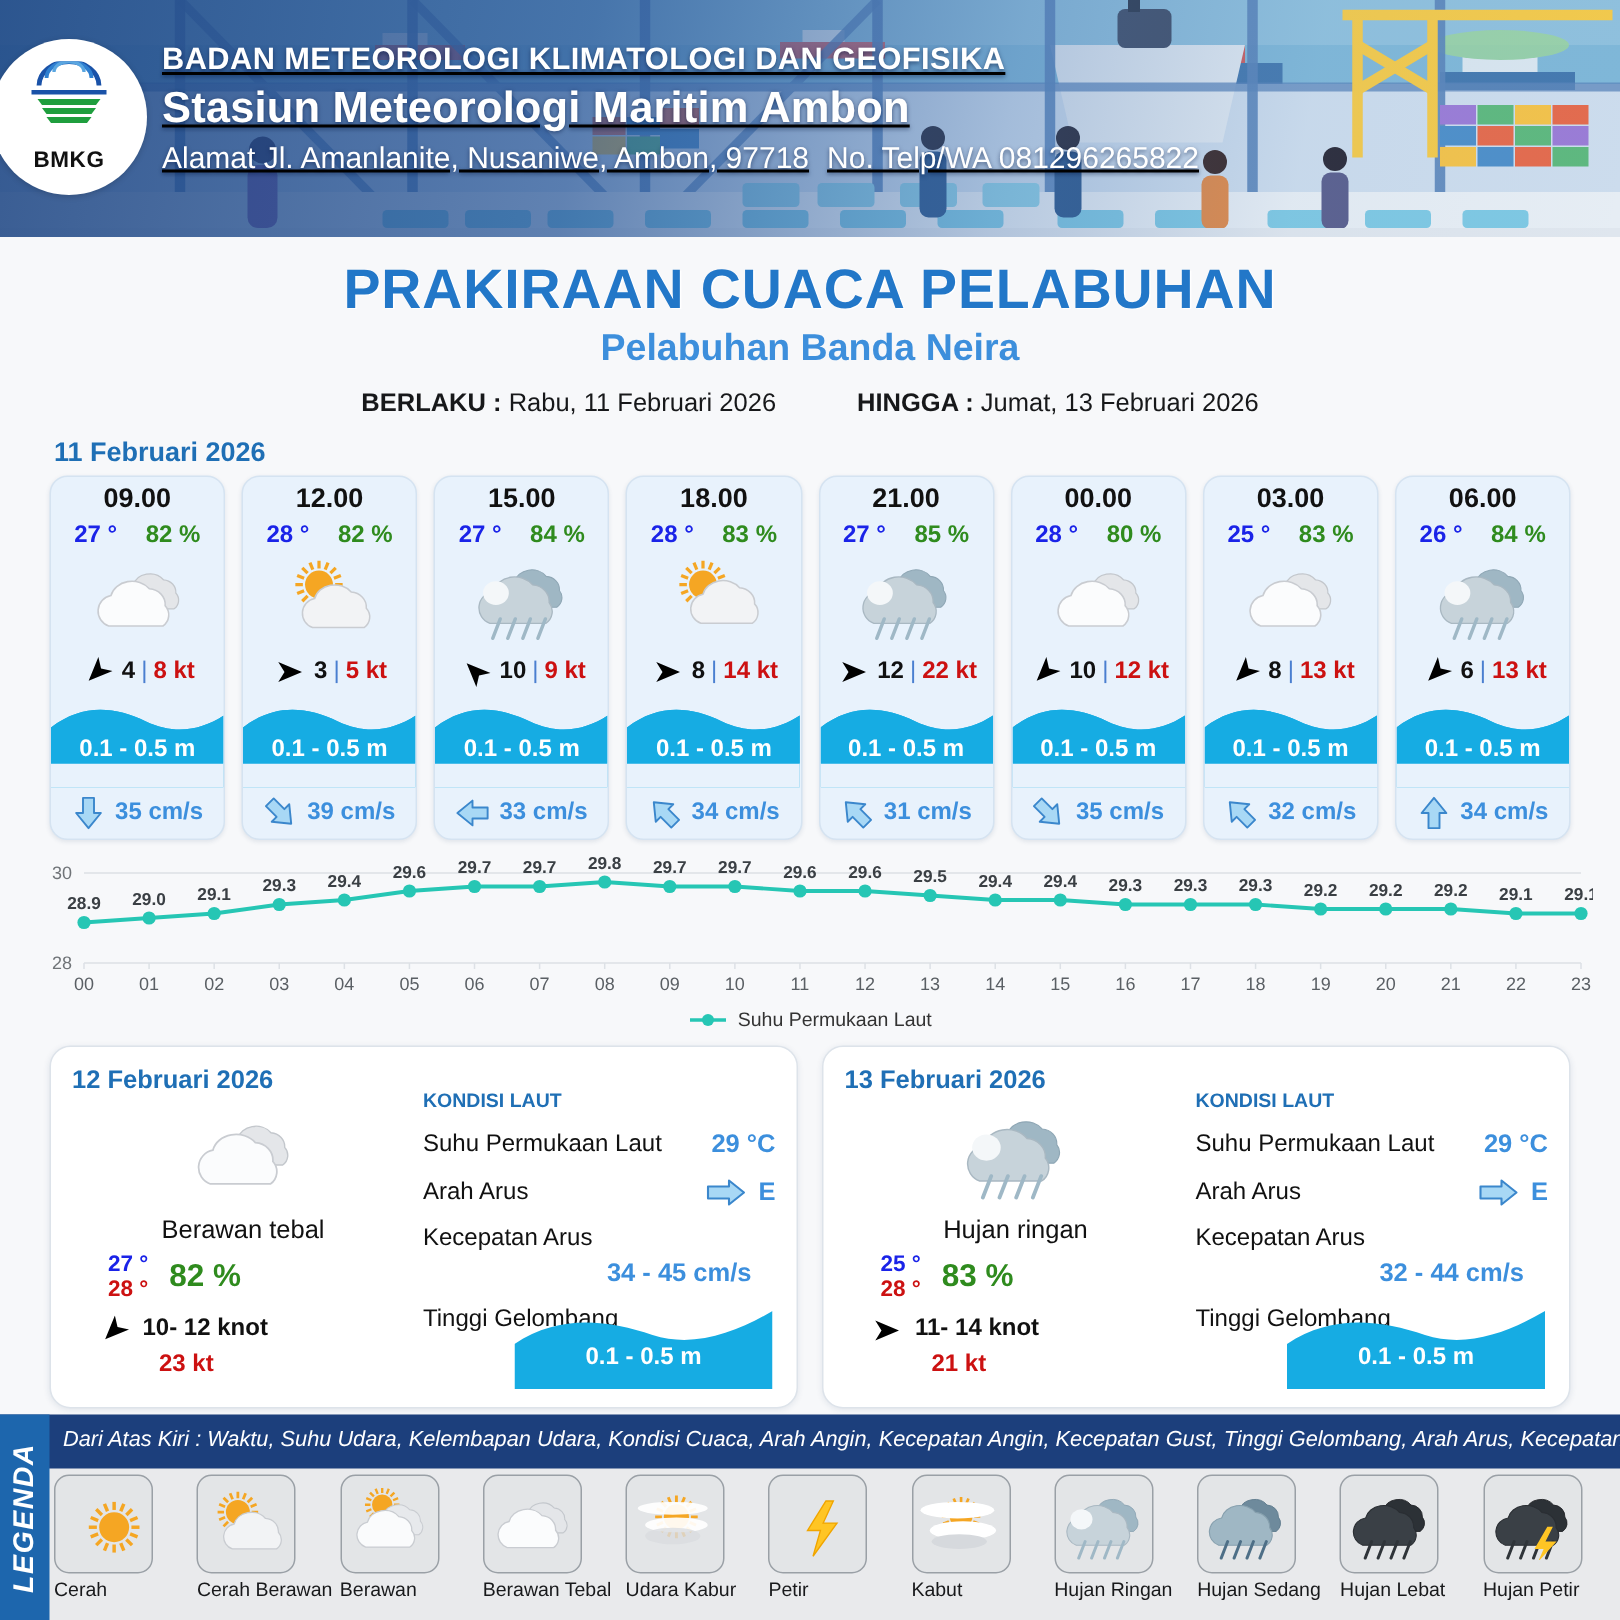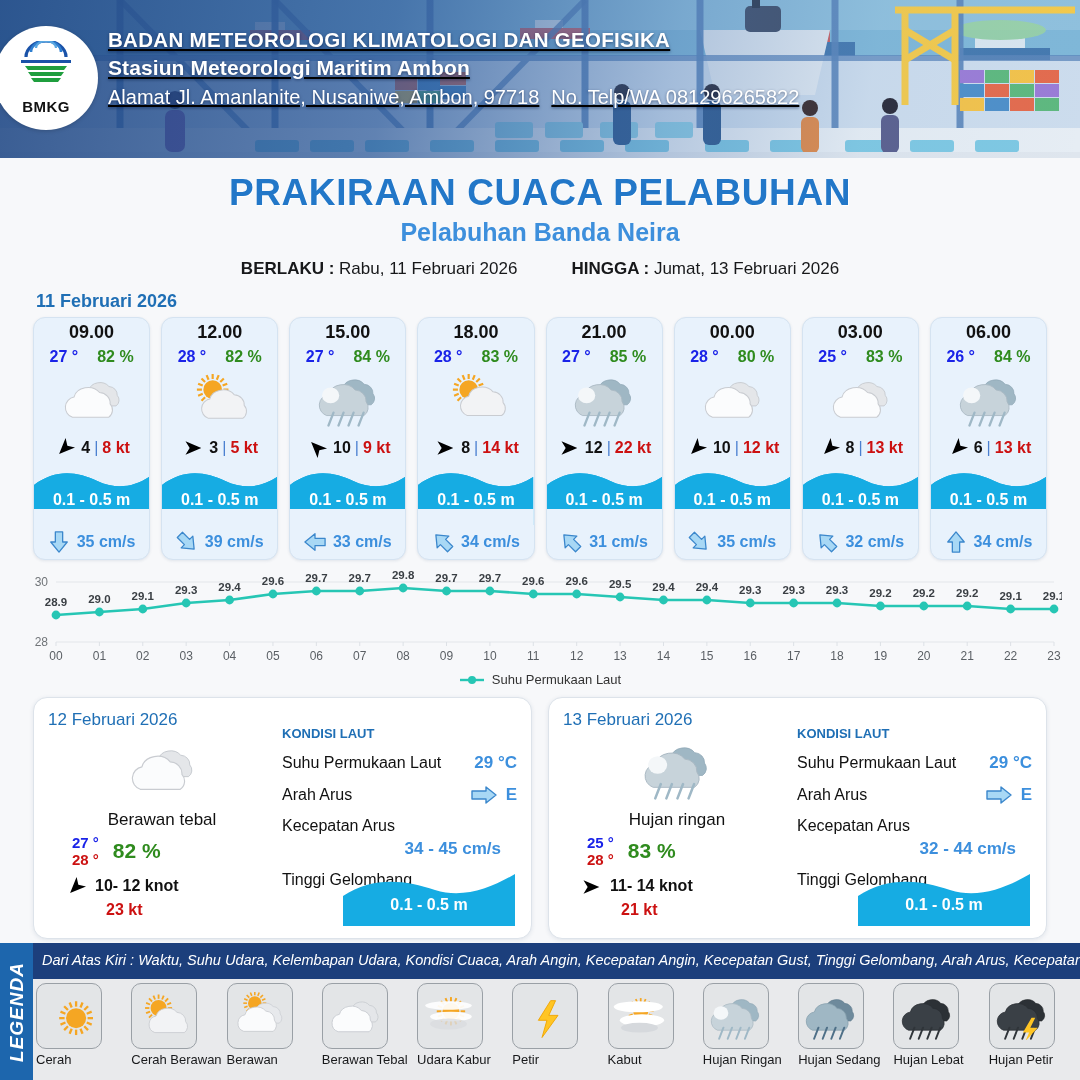--- a/index.html
+++ b/index.html
@@ -30,21 +30,21 @@
     background: #ffffff;
     display:flex; flex-direction:column; align-items:center; justify-content:center;
     box-shadow: 0 1px 4px rgba(0,0,0,.18);
   }
   .hdr-logo .bmkg-mark { width: 62px; height: 56px; }
   .hdr-logo .bmkg-text {
     font-size: 15px; font-weight: bold; letter-spacing: .4px; color:#111; margin-top: 1px;
   }
   .hdr-text { position:absolute; left: 108px; top: 28px; text-shadow: 0 1px 3px rgba(0,20,60,.55); text-decoration: underline; }
   .hdr-l1 { color:#fff; font-size: 20.5px; font-weight: bold; letter-spacing: .3px; }
-  .hdr-l2 { color:#fff; font-size: 21px; font-weight: bold; margin-top: 4px; letter-spacing:.1px;}
+  .hdr-l2 { color:#fff; font-size: 29px; font-weight: bold; margin-top: 4px; letter-spacing:.1px;}
   .hdr-l3 { color:#fff; font-size: 20px; margin-top: 6px; }
   .hdr-l3 .gap { display:inline-block; width: 12px; }
 
   
   .title-wrap { text-align:center; margin-top: 14px; }
   .title-main {
     font-size: 37px; font-weight: bold; color:#2277c8; letter-spacing: .6px;
     text-shadow: 1px 1px 0 rgba(255,255,255,.9);
     font-stretch: condensed;
   }
@@ -109,21 +109,21 @@
 
   
   .panels { display:flex; gap: 16px; padding: 10px 33px 0 33px; }
   .panel {
     flex:1 1 0; background:#fff; border:1px solid #dde3ea; border-radius: 14px;
     box-shadow: 0 1px 4px rgba(30,60,100,.10);
     padding: 12px 14px 10px 14px;
     display:flex; position:relative; min-height: 242px;
   }
   .p-left { width: 228px; position:relative; }
-  .p-date { color:#1f6fb5; font-size:17px; font-weight:normal; }
+  .p-date { color:#1f6fb5; font-size:17px; font-weight:bold; }
   .p-icon { height: 74px; display:flex; align-items:center; justify-content:center; margin-top: 2px; }
   .p-cond { text-align:center; font-size: 17px; color:#111; margin-top: 4px; }
   .p-tempblock { display:flex; align-items:center; gap: 14px; margin-top: 4px; padding-left: 24px; }
   .p-temps { display:flex; flex-direction:column; line-height:1.15; }
   .p-tmin { font-size:15px; font-weight:bold; color:#1a23e8; }
   .p-tmax { font-size:15px; font-weight:bold; color:#cc1111; }
   .p-hum { font-size:21px; font-weight:bold; color:#2f8b1e; }
   .p-windrow { display:flex; align-items:flex-start; gap:7px; margin-top: 8px; padding-left: 16px; font-size:16px; font-weight:bold; color:#111; }
   .p-windrow .wdir { width: 24px; height: 20px; }
   .p-gust { font-size:16px; font-weight:bold; color:#cc1111; margin-top: 4px; padding-left: 58px; }

